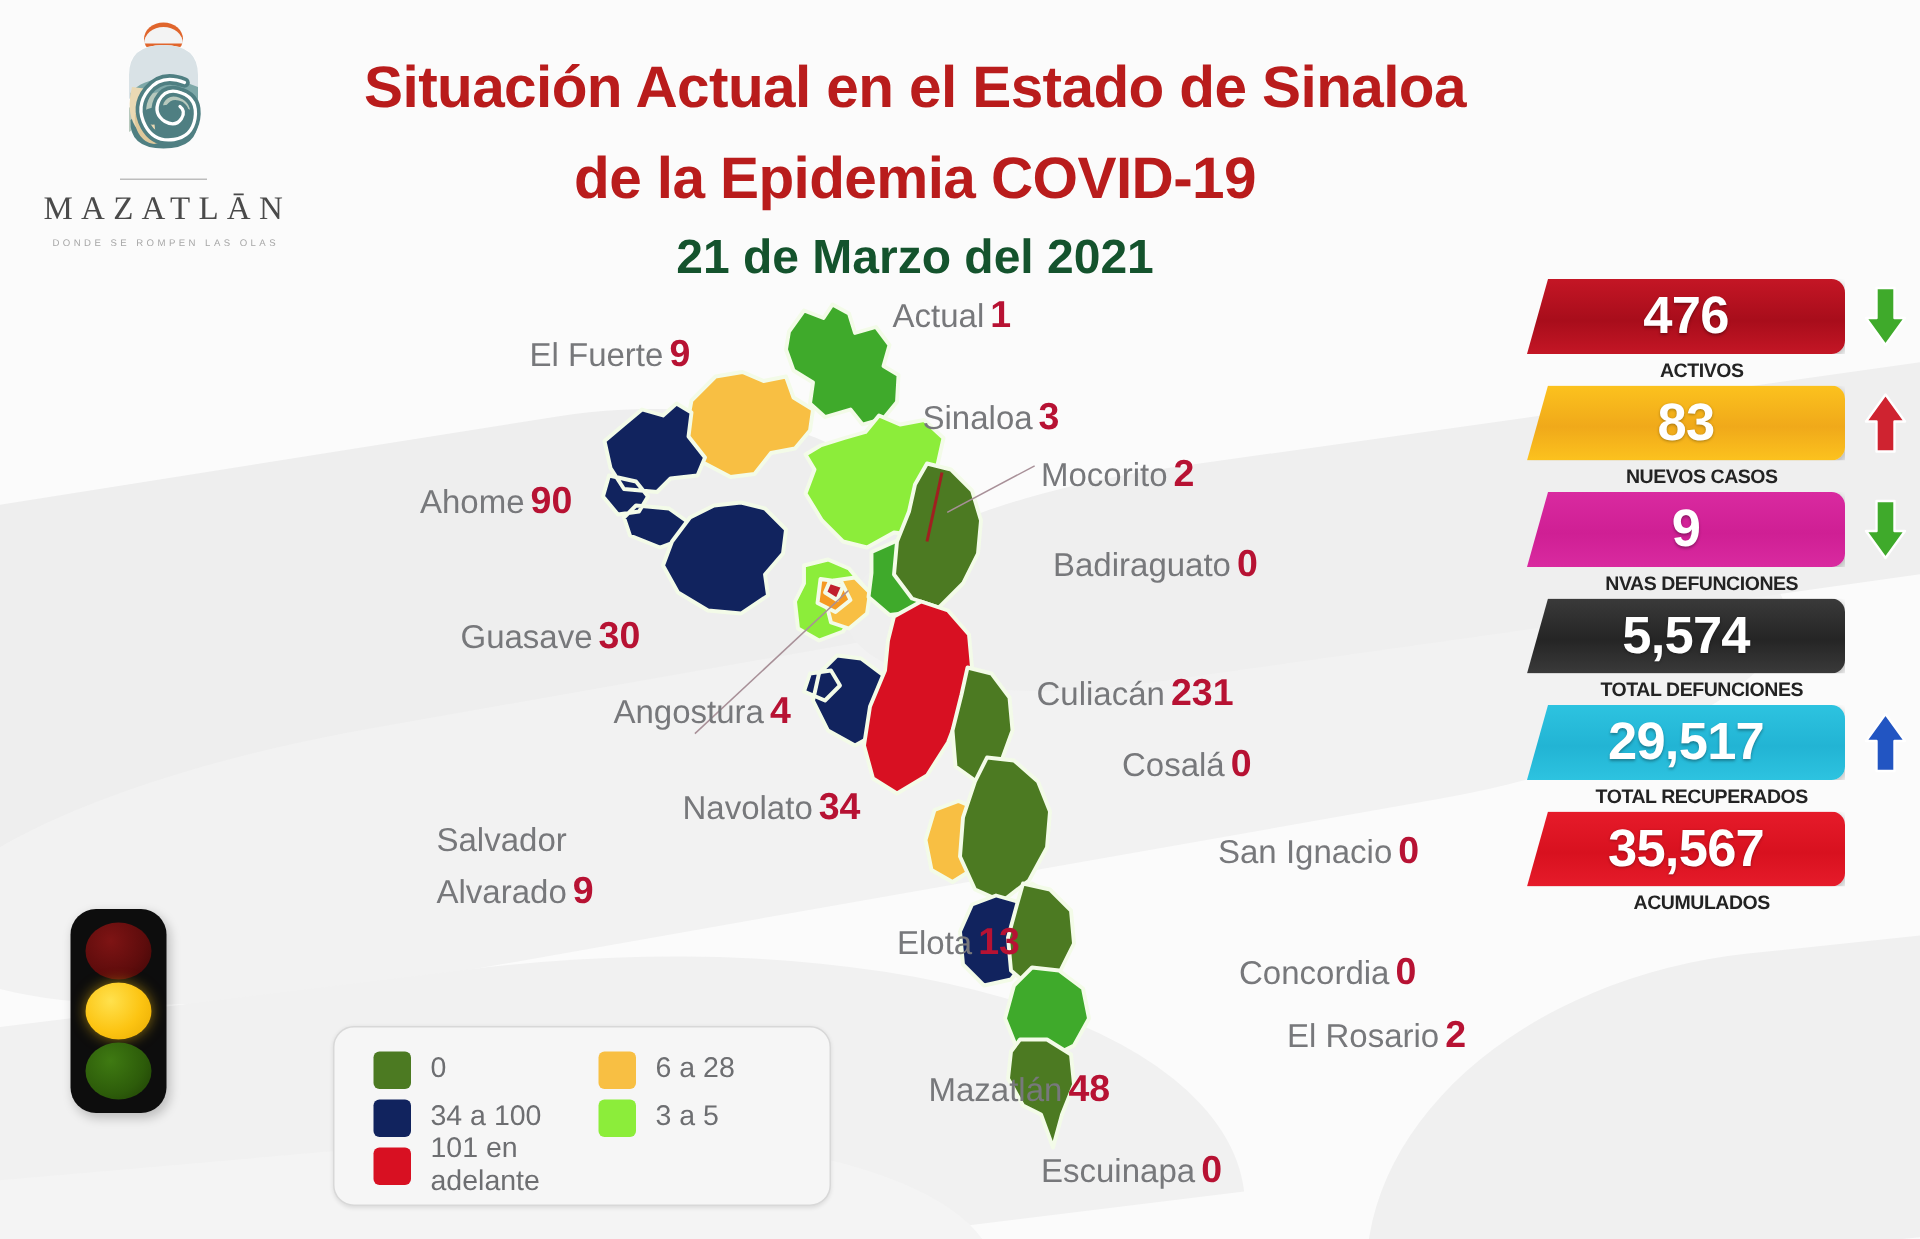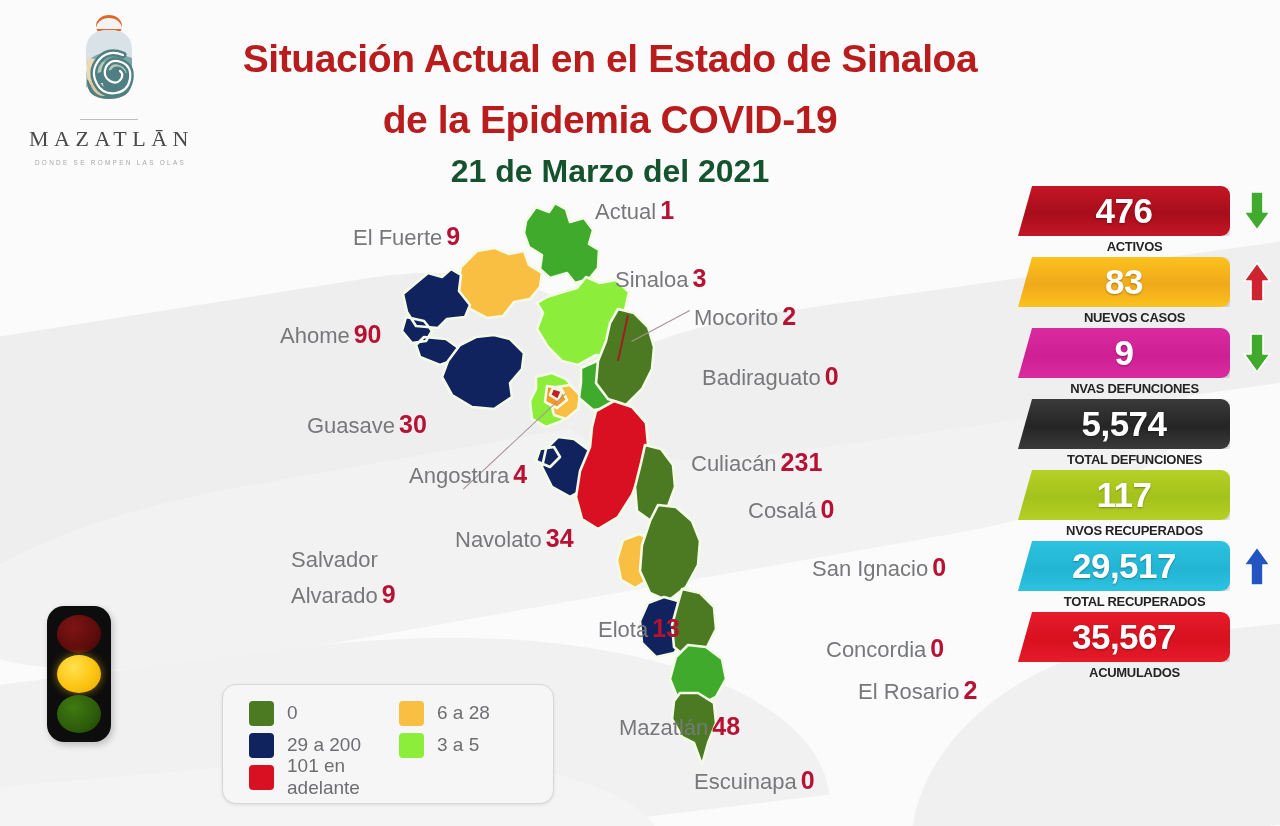--- a/index.html
+++ b/index.html
@@ -320,21 +320,21 @@
         <div class="leg-item">
           <div class="leg-sw" style="background: rgb(76, 122, 34);"></div>
           <div class="leg-lb">0</div>
         </div>
         <div class="leg-item">
           <div class="leg-sw" style="background: rgb(248, 191, 67);"></div>
           <div class="leg-lb">6 a 28</div>
         </div>
         <div class="leg-item">
           <div class="leg-sw" style="background: rgb(17, 35, 94);"></div>
-          <div class="leg-lb">29 a 200</div>
+          <div class="leg-lb">34 a 100</div>
         </div>
         <div class="leg-item">
           <div class="leg-sw" style="background: rgb(140, 237, 58);"></div>
           <div class="leg-lb">3 a 5</div>
         </div>
         <div class="leg-item">
           <div class="leg-sw" style="background: rgb(216, 16, 34);"></div>
           <div class="leg-lb">101 en adelante</div>
         </div>
       </div>
@@ -383,28 +383,20 @@
       <div class="stat">
         <div class="stat-row">
           <div class="ribbon" style="background: linear-gradient(rgb(58, 58, 58) 0%, rgb(37, 37, 37) 55%, rgb(58, 58, 58) 100%);">
             <div class="ribbon-val">5,574</div>
           </div>
         </div>
         <div class="stat-label">TOTAL DEFUNCIONES</div>
       </div>
       <div class="stat">
         <div class="stat-row">
-          <div class="ribbon" style="background: linear-gradient(rgb(182, 208, 36) 0%, rgb(164, 194, 28) 55%, rgb(182, 208, 36) 100%);">
-            <div class="ribbon-val">117</div>
-          </div>
-        </div>
-        <div class="stat-label">NVOS RECUPERADOS</div>
-      </div>
-      <div class="stat">
-        <div class="stat-row">
           <div class="ribbon" style="background: linear-gradient(rgb(45, 195, 224) 0%, rgb(34, 180, 212) 55%, rgb(45, 195, 224) 100%);">
             <div class="ribbon-val">29,517</div>
           </div>
           <svg class="arrow" viewBox="0 0 30 42">
             <path d="M15 2 L28 20 h-7 v20 H9 V20 H2 z" fill="#2255c2" stroke="#ffffff" stroke-width="1.6" stroke-linejoin="round"></path>
           </svg>
         </div>
         <div class="stat-label">TOTAL RECUPERADOS</div>
       </div>
       <div class="stat">

